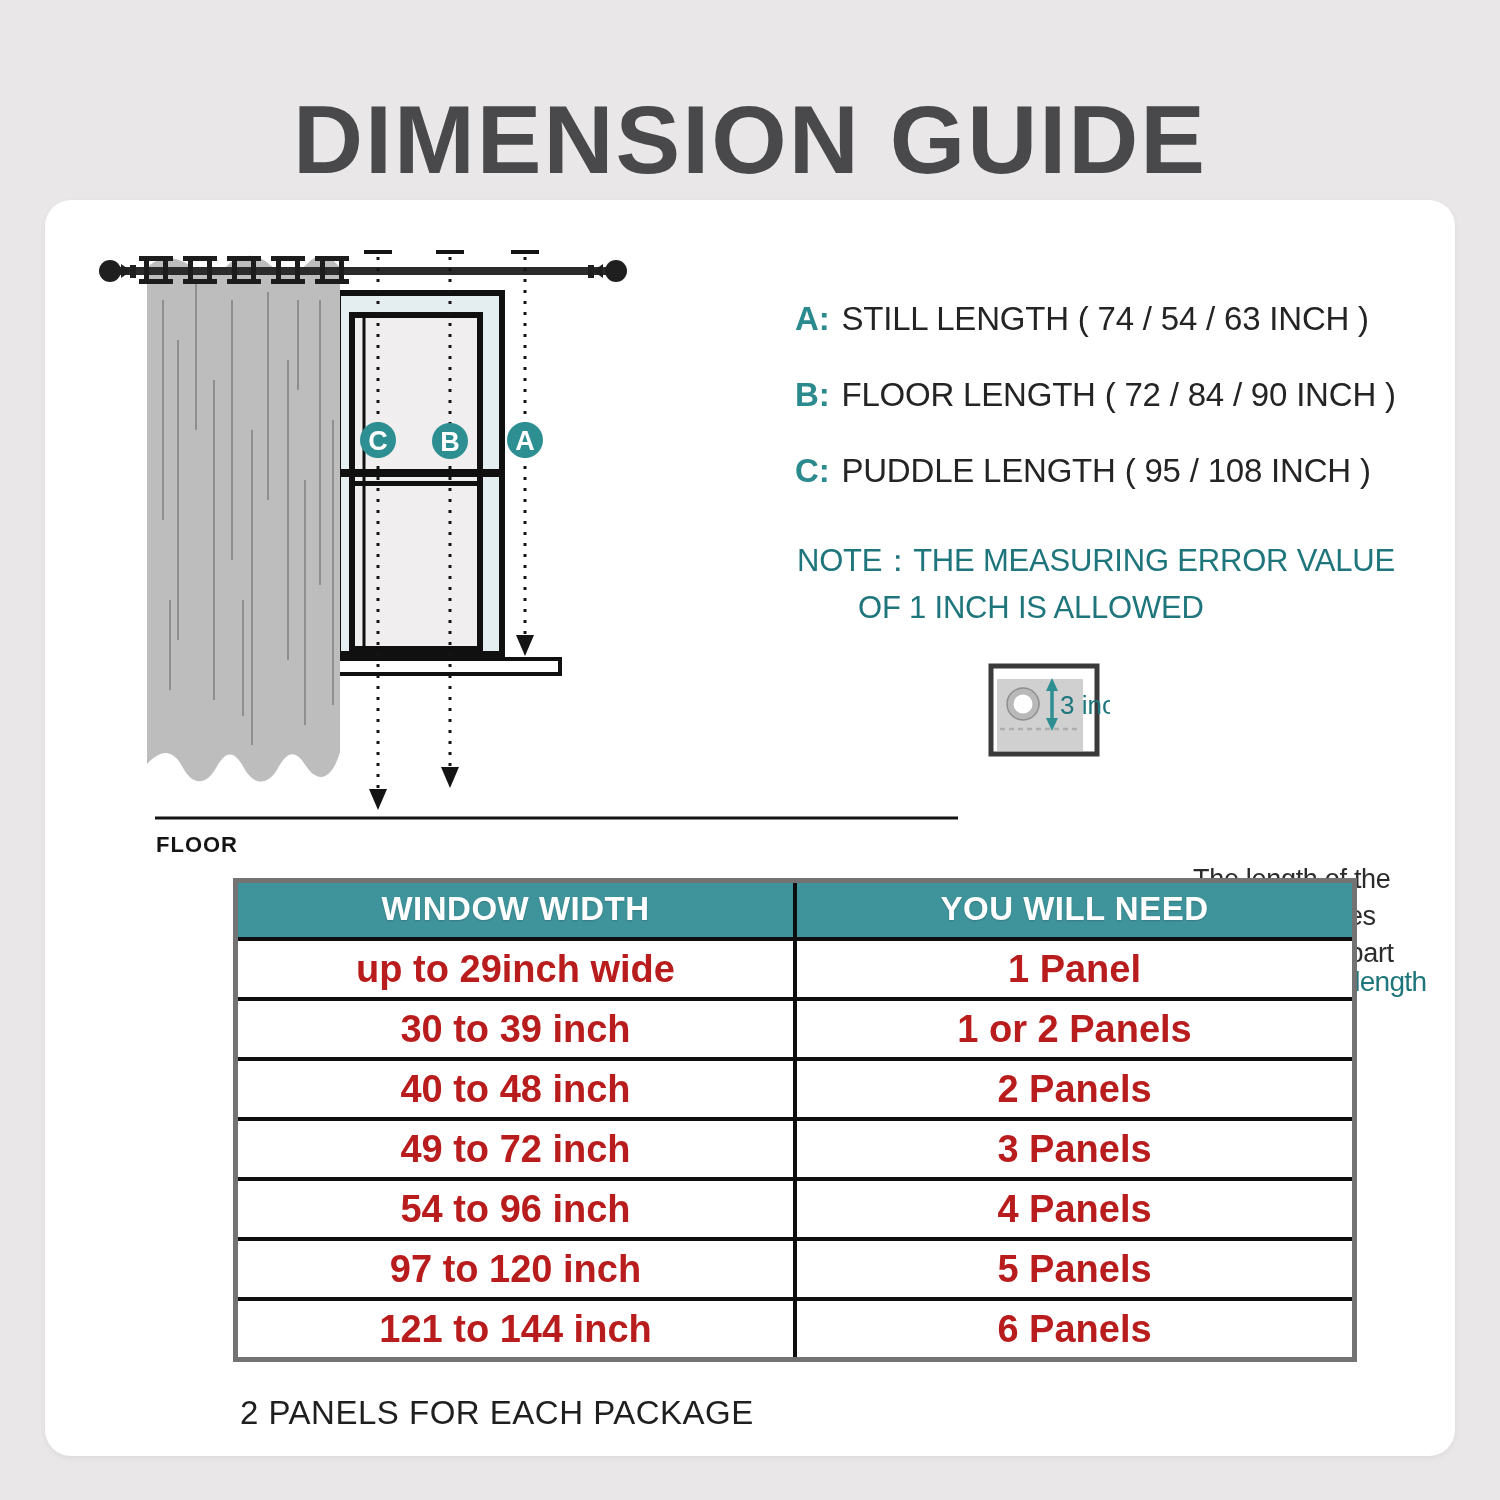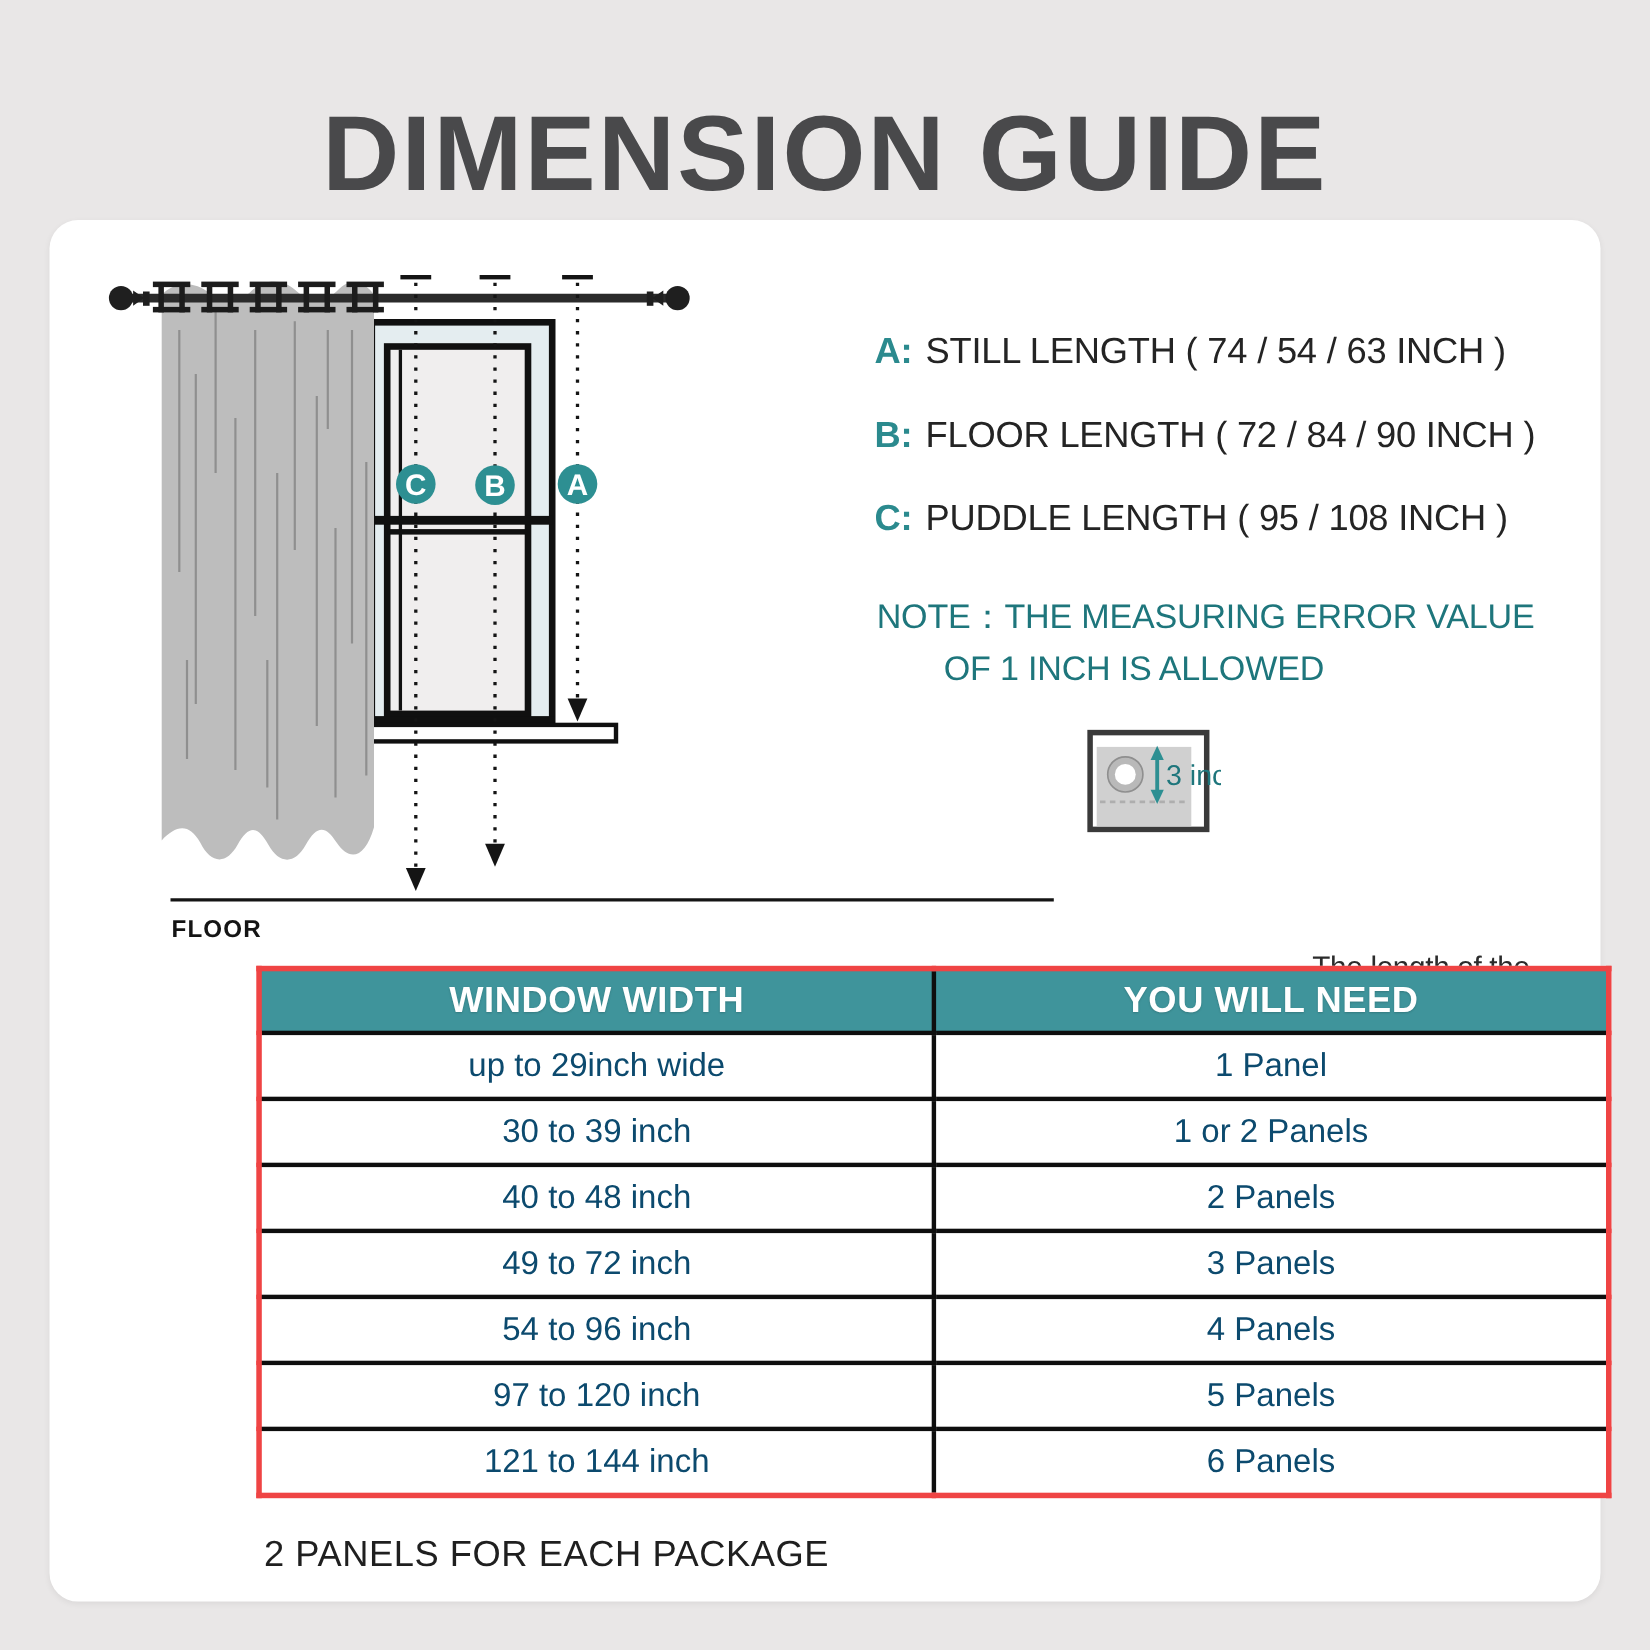--- a/index.html
+++ b/index.html
@@ -43,36 +43,37 @@
     font-size:27px;line-height:37px;color:#2b2b2b;
     letter-spacing:-0.3px;font-weight:500;
   }
   .grommet-tip{
     left:963px;top:766px;width:440px;
     font-size:28px;color:#1e767c;font-weight:500;
     letter-spacing:-0.7px;white-space:nowrap;
   }
   
   table.panels{
-    position:absolute;left:233px;top:878px;width:1232px;
+    position:absolute;left:233px;top:878px;width:1124px;
     border-collapse:collapse;table-layout:fixed;
     background:#ffffff;
-    border:5px solid #ef4444;
+    border:5px solid #737373;
   }
   table.panels th{
     background:#3f949b;color:#ffffff;
     font-size:33px;font-weight:700;letter-spacing:0.5px;
     height:48px;padding:2px 0 4px 0;
     border-bottom:4px solid #0e0e0e;
     text-shadow:0 1px 2px rgba(0,0,0,0.18);
   }
   table.panels td{
-    font-size:30px;color:#0c4a6e;text-align:center;
+    font-size:38px;color:#b91c1c;text-align:center;
     height:56px;padding:0;
     border-bottom:4px solid #0e0e0e;
+    font-weight:bold;
   }
   table.panels tr > *:first-child{border-right:4px solid #0e0e0e;}
   table.panels tr:last-child td{border-bottom:none;}
   .footer-caption{
     left:240px;top:1394px;
     font-size:33px;font-weight:500;color:#1f1f1f;
     letter-spacing:0.5px;white-space:nowrap;text-align:right;
   }
   svg text{font-family:"Liberation Sans", sans-serif;}
 </style>

